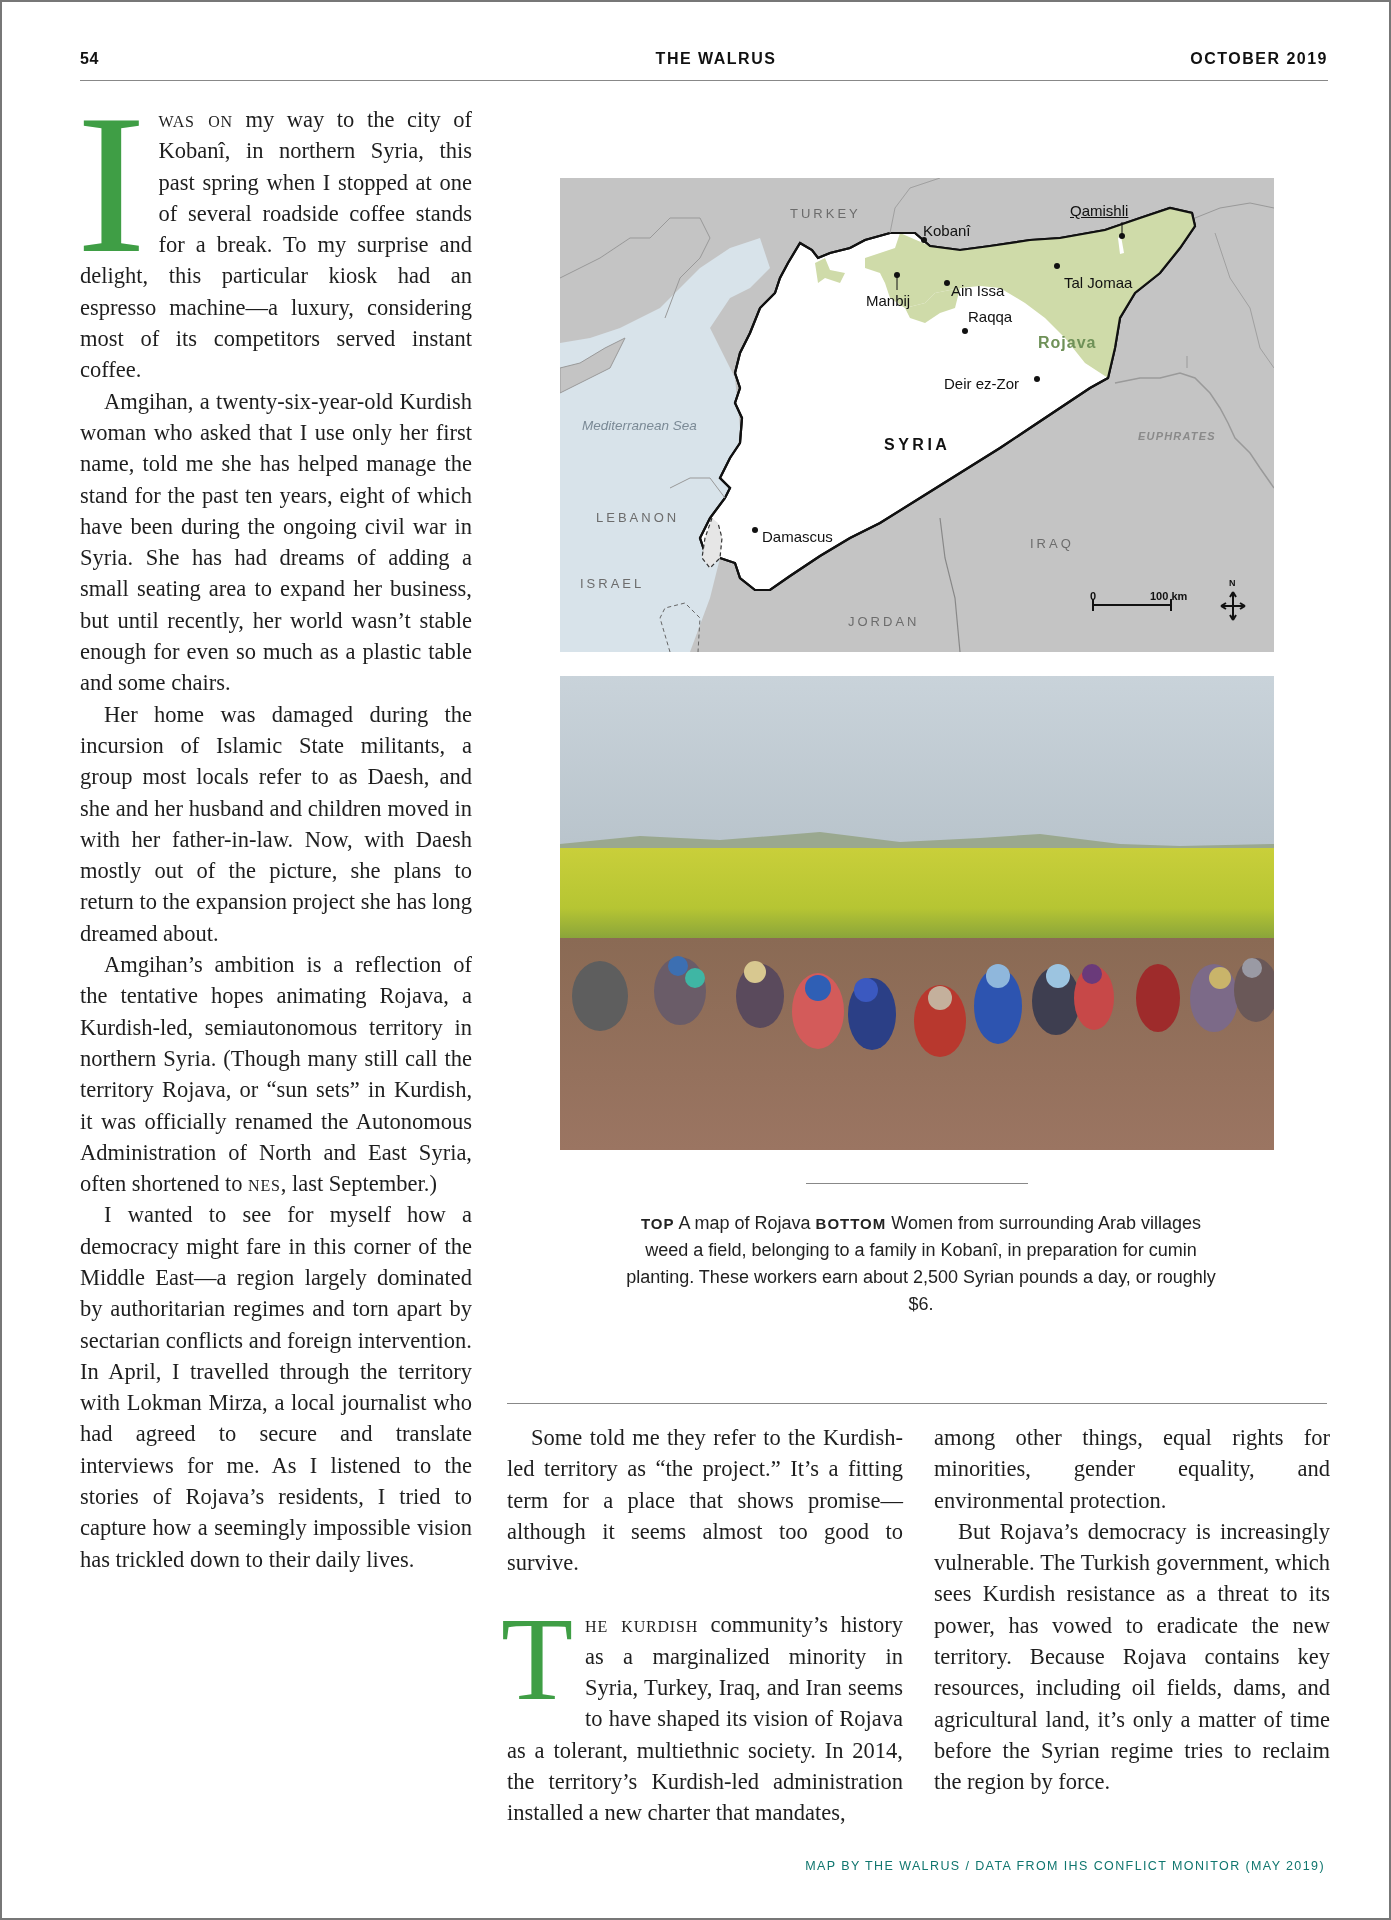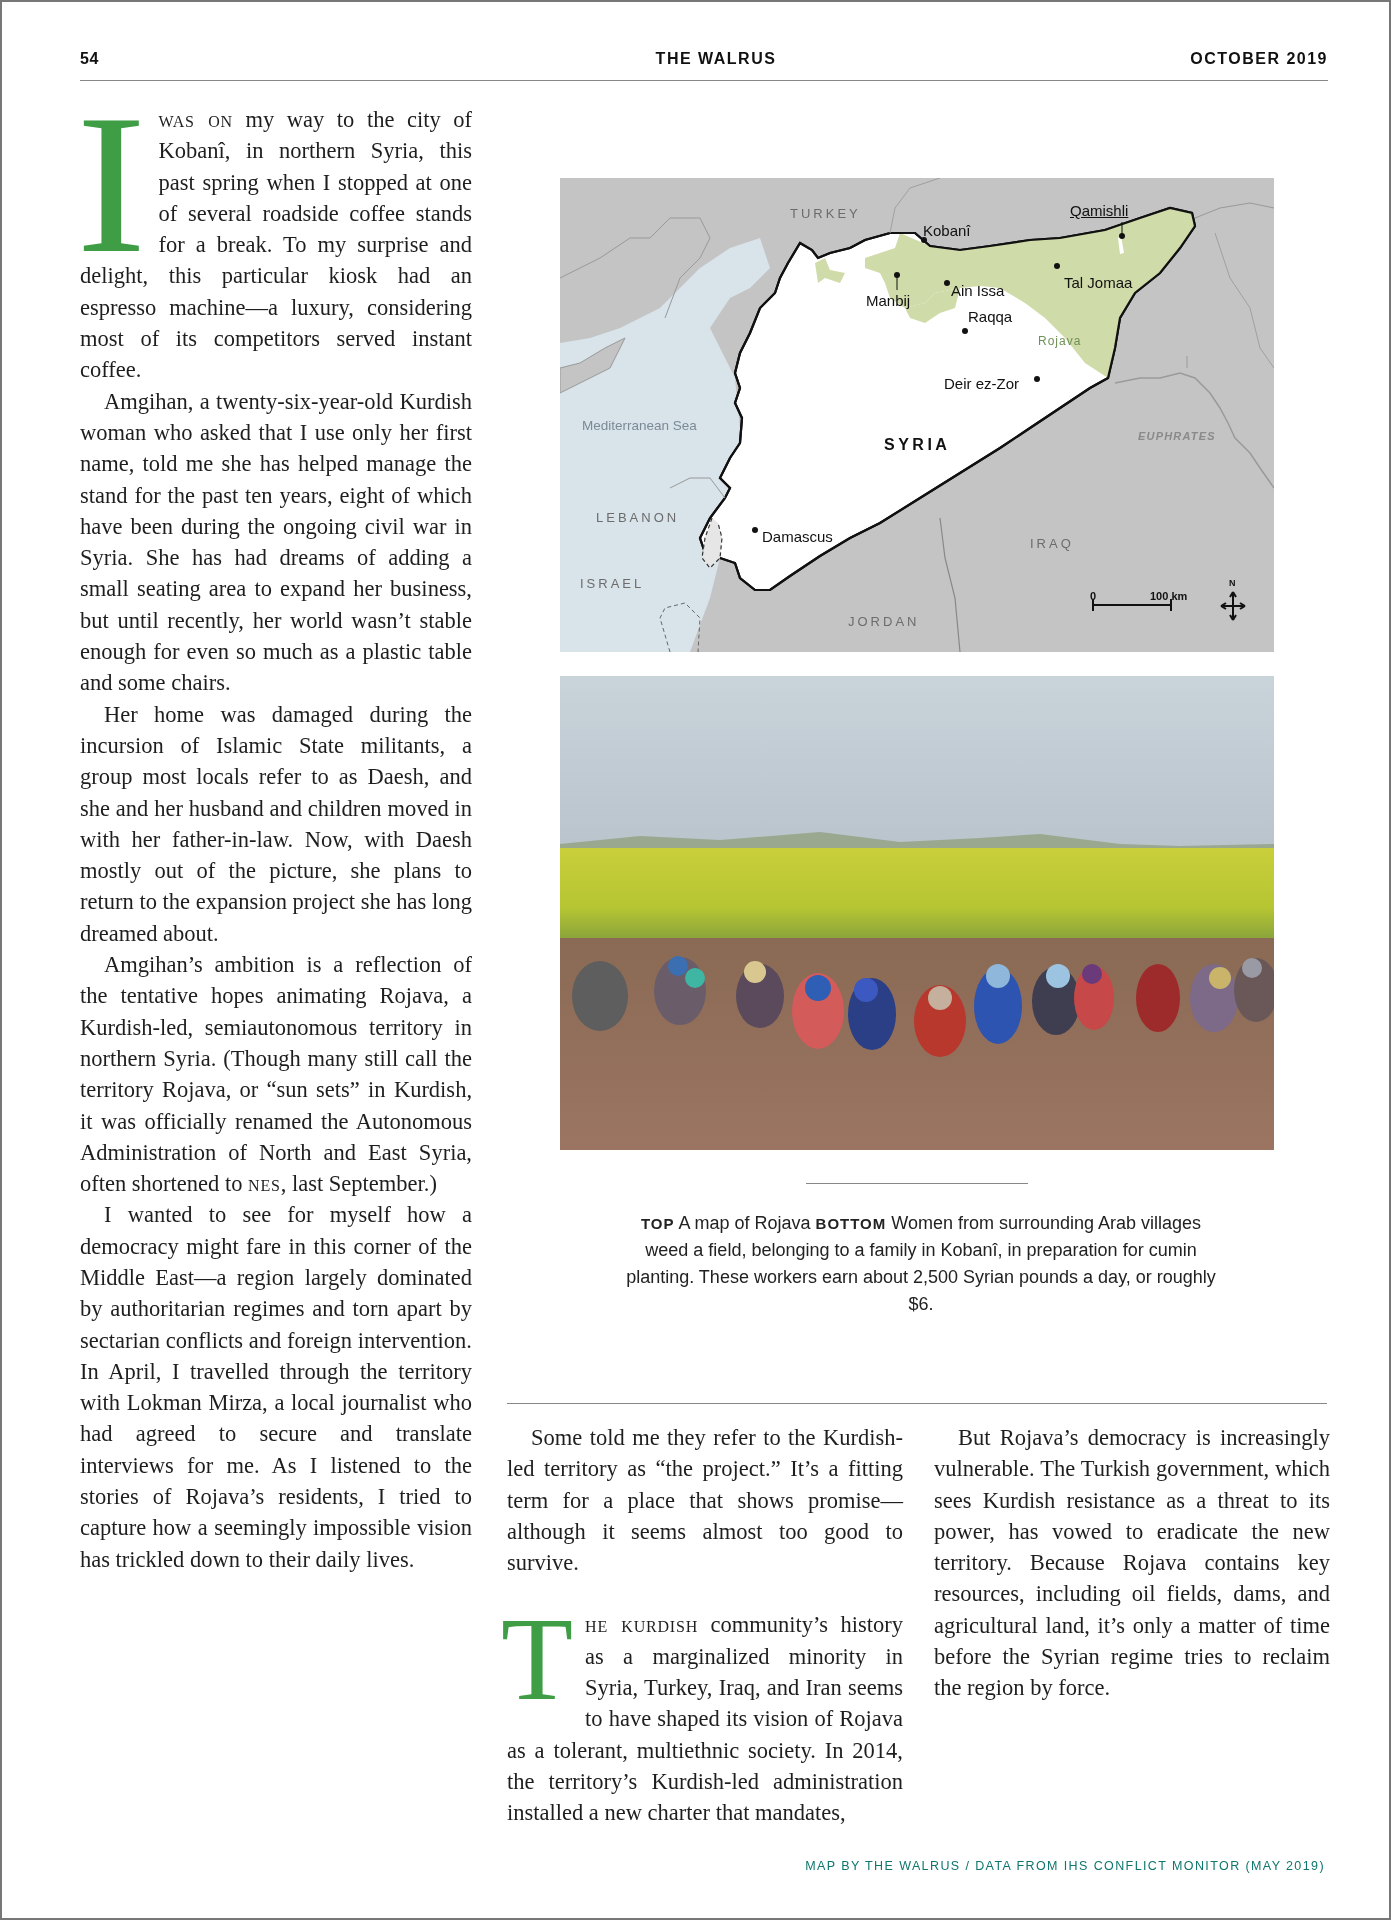--- a/index.html
+++ b/index.html
@@ -25,24 +25,24 @@
   .dropcap { float: left; font-family: "Liberation Serif", serif; color: #3f9e45; }
   .dropcap.i { font-size: 200px; line-height: 152px; height: 152px; margin: 4px 14px 0 -2px; transform: scaleX(1.05); }
   .dropcap.t { font-size: 118px; line-height: 90px; height: 90px; margin: 6px 12px 0 -6px; }
   .sc { font-variant: small-caps; letter-spacing: 0.8px; }
 
   .map { position: absolute; left: 558px; top: 176px; width: 714px; height: 474px; background: #c4c4c4; overflow: hidden; }
   .map svg { position: absolute; left: 0; top: 0; }
   .lbl { position: absolute; font-family: "Liberation Sans", "DejaVu Sans", sans-serif; white-space: nowrap; }
   .city { font-size: 15px; color: #111; }
   .country { font-size: 13px; letter-spacing: 3px; color: #6c6c6c; }
-  .sea { font-size: 13.5px; color: #7b8a96; }
+  .sea { font-size: 13.5px; font-style: italic; color: #7b8a96; }
   .river { font-size: 11px; font-style: italic; letter-spacing: 1.2px; color: #8a8a8a; font-weight: bold; }
   .syria { font-size: 16px; font-weight: bold; letter-spacing: 3.5px; color: #111; }
-  .rojava { font-size: 12px; font-weight: normal; color: #6f9158; letter-spacing: 1px; }
+  .rojava { font-size: 16px; font-weight: bold; color: #6f9158; letter-spacing: 1px; }
   .scale { font-size: 11px; font-weight: bold; color: #111; }
 
   .photo { position: absolute; left: 558px; top: 674px; width: 714px; height: 474px; overflow: hidden; }
 
   .cap-rule { position: absolute; left: 804px; top: 1181px; width: 222px; border-top: 1.5px solid #888; }
   .caption { position: absolute; left: 620px; top: 1208px; width: 598px; text-align: center;
     font-family: "Liberation Sans", "DejaVu Sans", sans-serif; font-size: 18px; line-height: 27px; color: #222; }
   .caption b { font-size: 15px; letter-spacing: 1px; }
   .sec-rule { position: absolute; left: 505px; top: 1401px; width: 820px; border-top: 1.5px solid #888; }
   .credit { position: absolute; right: 64px; top: 1857px; font-family: "Liberation Sans", "DejaVu Sans", sans-serif;
@@ -193,16 +193,17 @@
 <div class="sec-rule"></div>
 
 <div class="col col2">
   <p class="ind">Some told me they refer to the Kurdish-led territory as “the project.” It’s a fitting term for a place that shows promise—although it seems almost too good to survive.</p>
   <p style="margin-top:31px;">
     <span class="dropcap t" style="color: rgb(63, 158, 69);">T</span><span class="sc">he kurdish</span><span> community’s history as a marginalized minority in Syria, Turkey, Iraq, and Iran seems to have shaped its vision of Rojava as a tolerant, multiethnic society. In 2014, the territory’s Kurdish-led administration installed a new charter that mandates,</span>
   </p>
 </div>
 
 <div class="col col3">
+  <p>among other things, equal rights for minorities, gender equality, and environmental protection.</p>
   <p class="ind">But Rojava’s democracy is increasingly vulnerable. The Turkish government, which sees Kurdish resistance as a threat to its power, has vowed to eradicate the new territory. Because Rojava contains key resources, including oil fields, dams, and agricultural land, it’s only a matter of time before the Syrian regime tries to reclaim the region by force.</p>
 </div>
 
 <div class="credit">MAP BY THE WALRUS / DATA FROM IHS CONFLICT MONITOR (MAY 2019)</div>
 
 </body></html>

